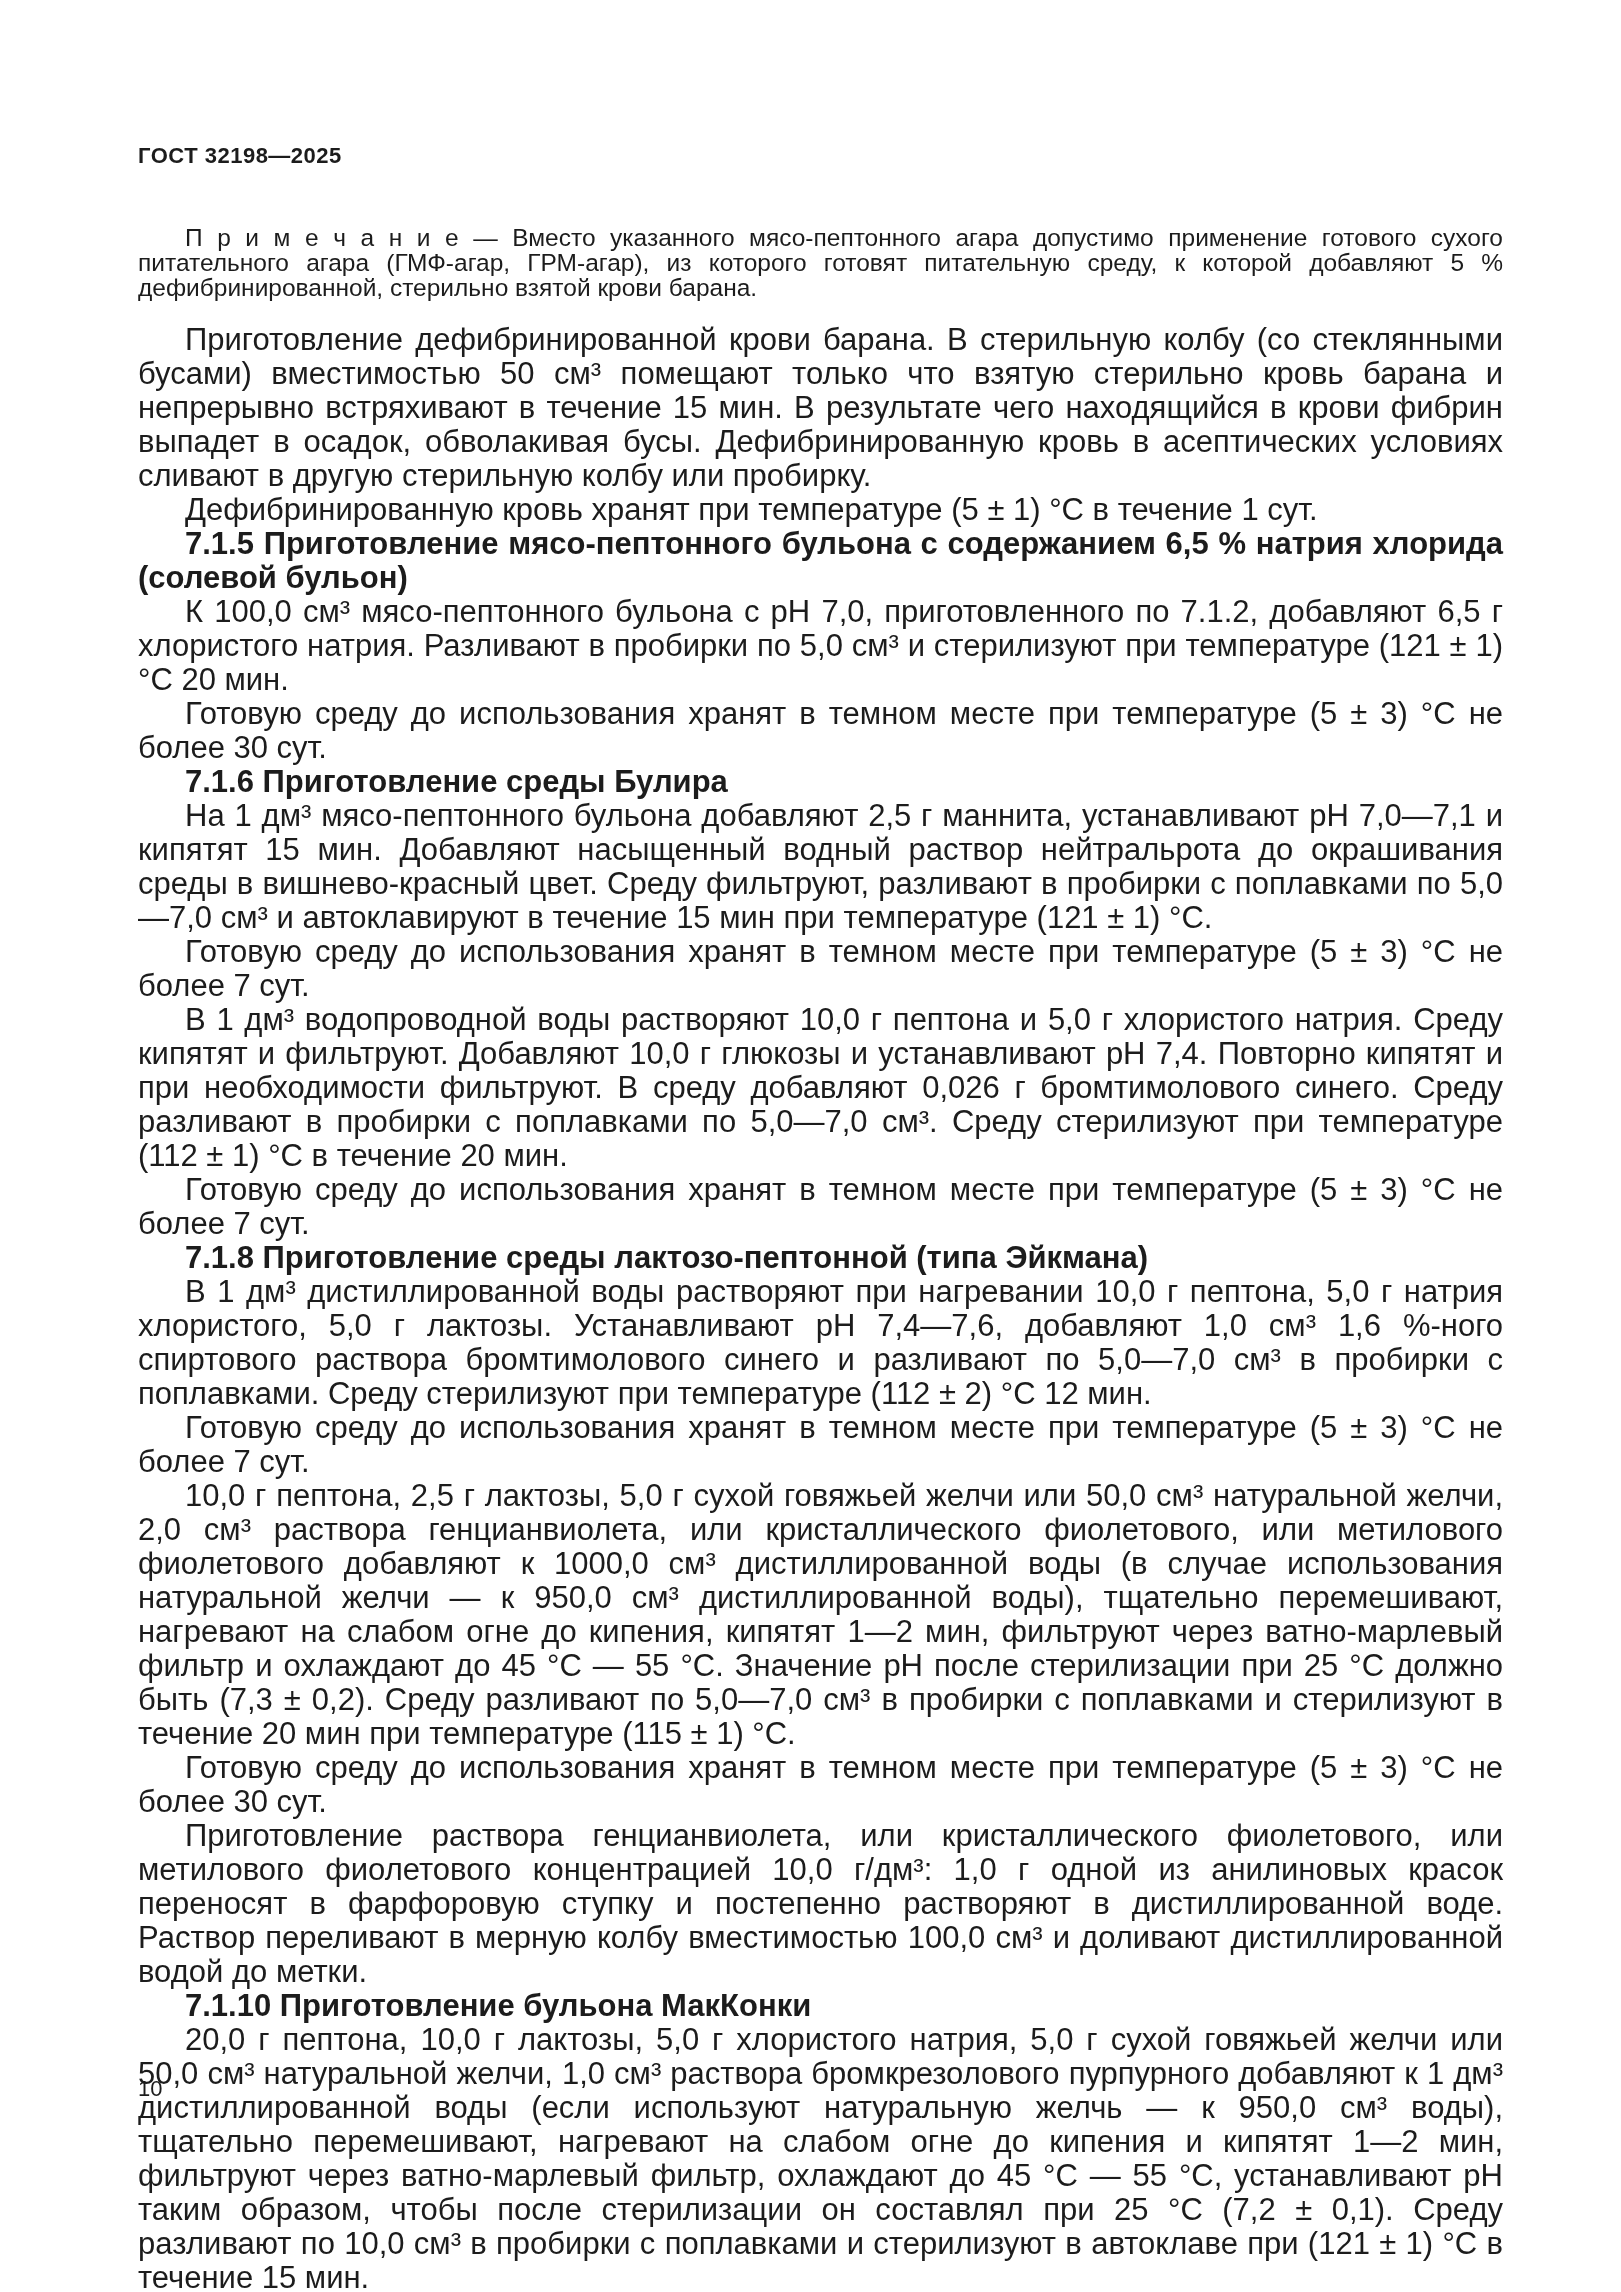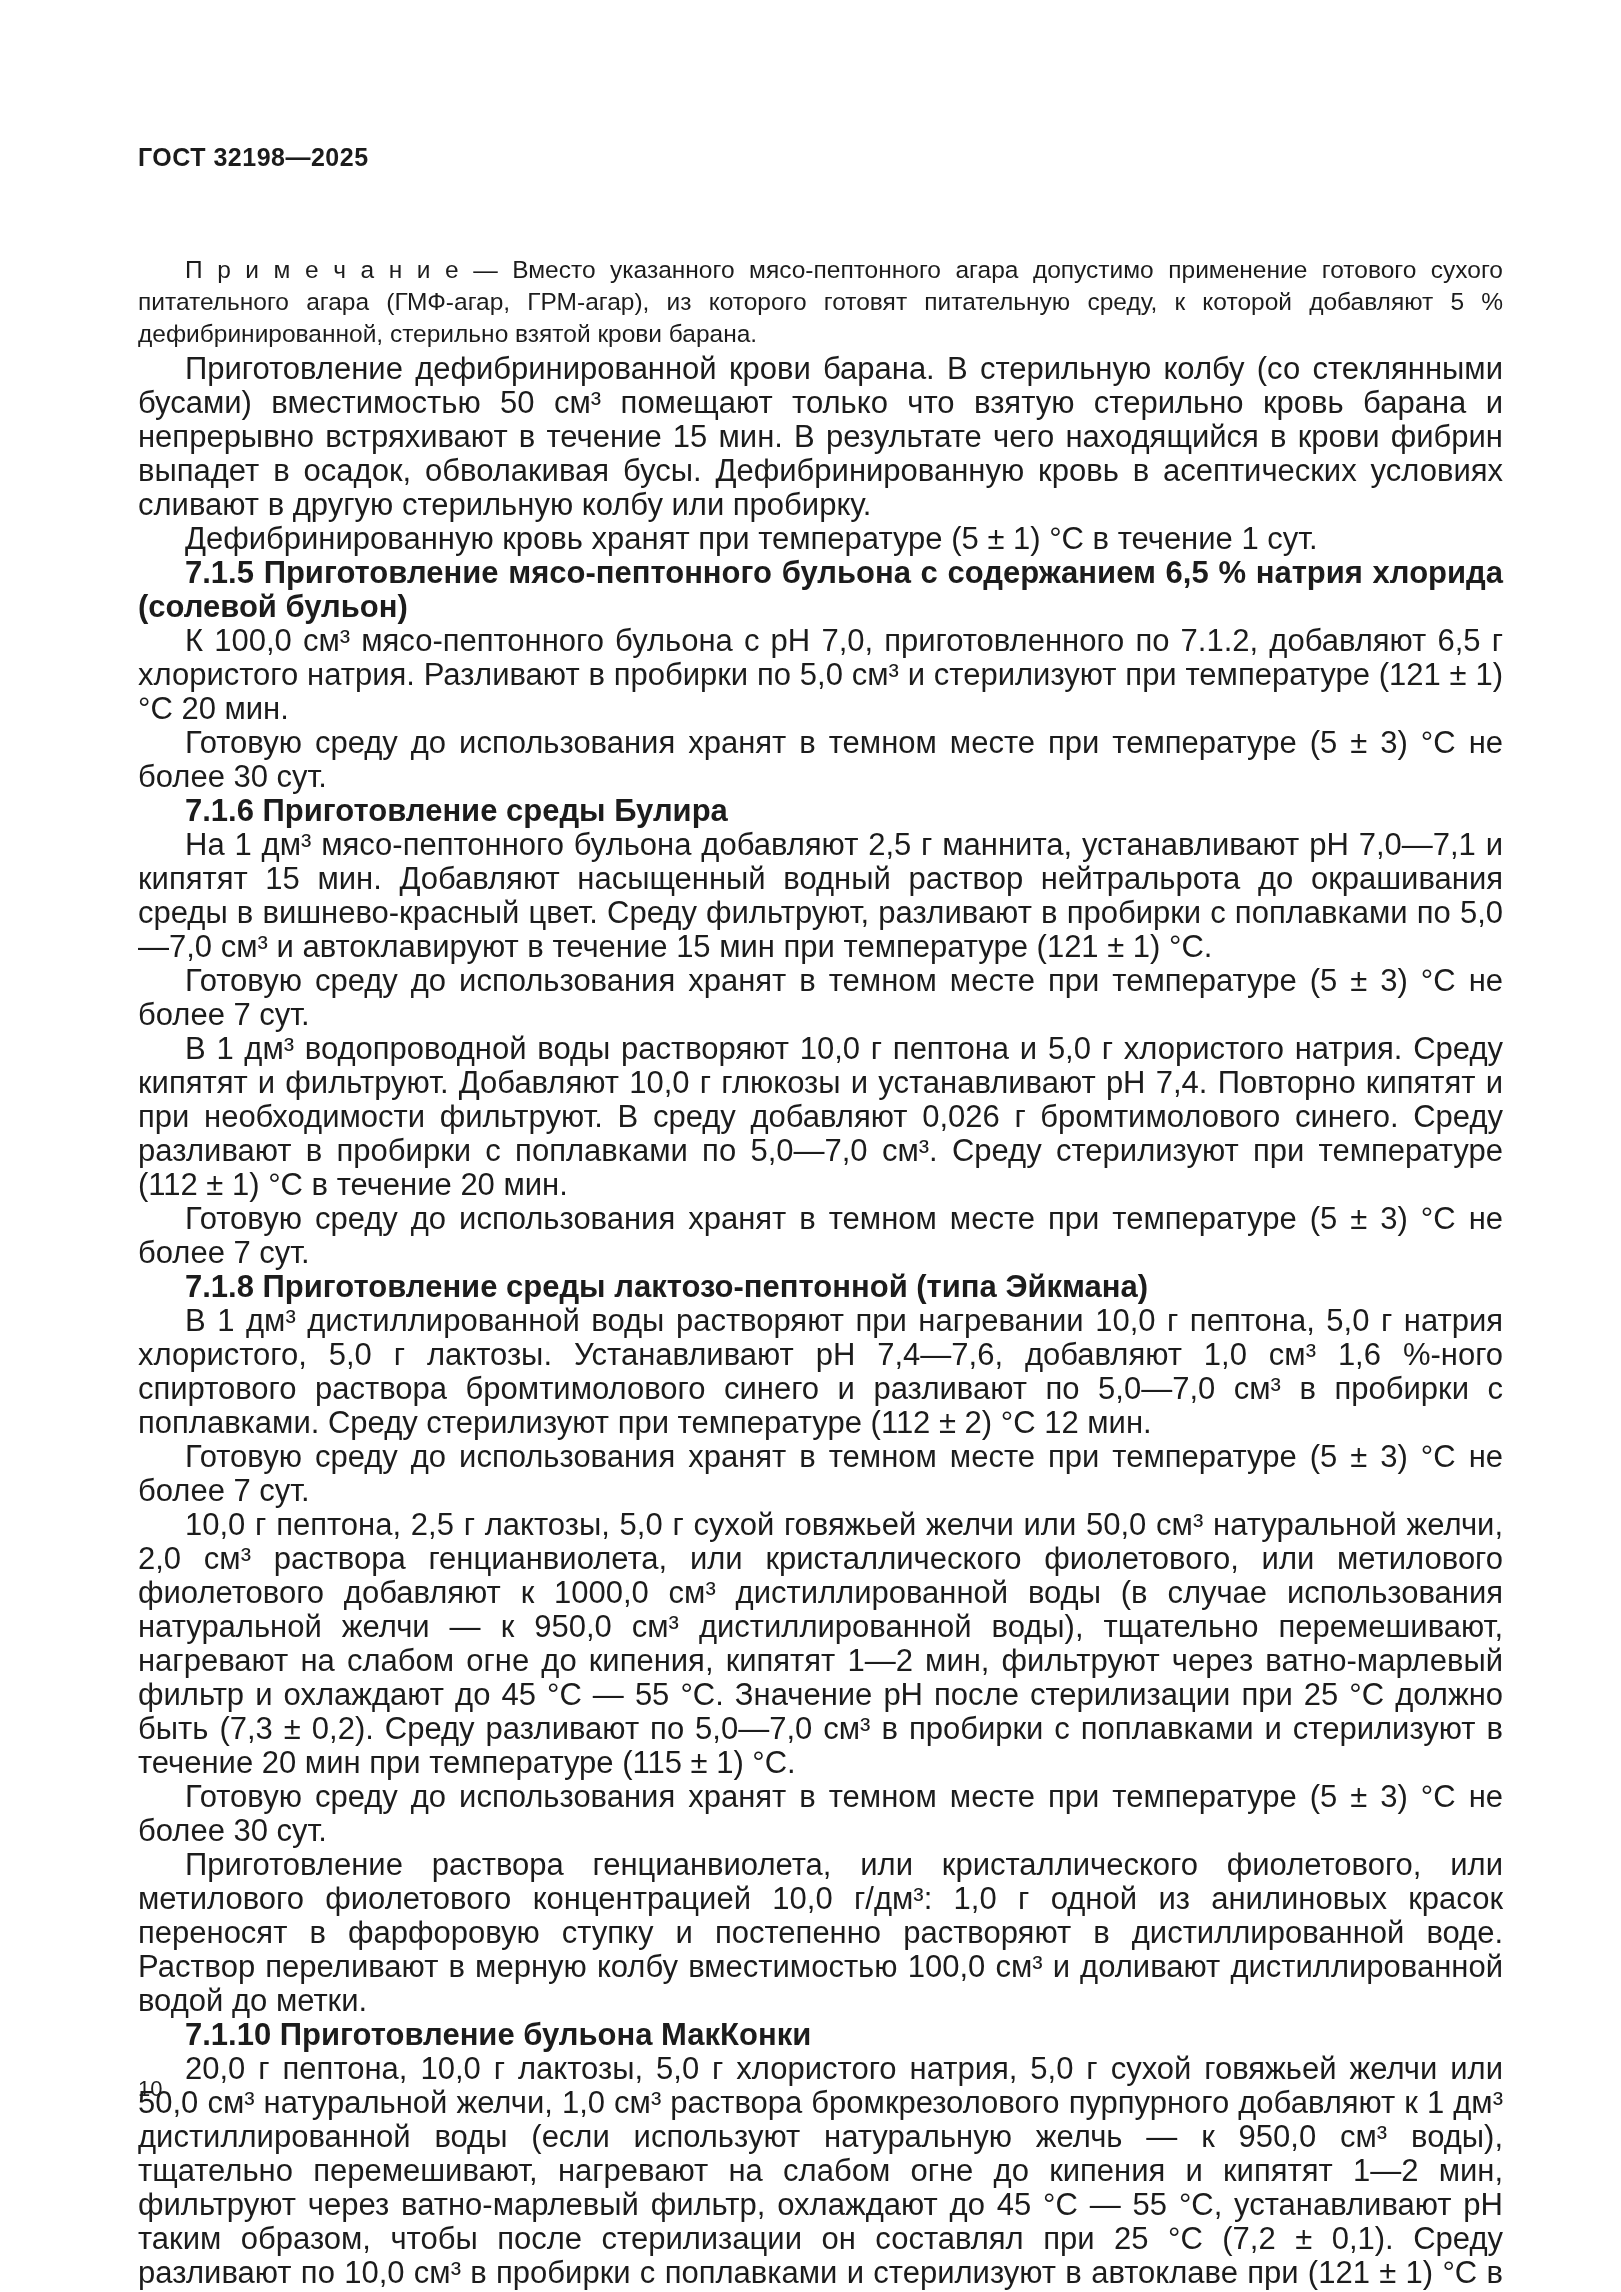--- a/index.html
+++ b/index.html
@@ -12,38 +12,38 @@
     color: #1c1c1c;
     overflow: hidden;
   }
   .page {
     position: absolute;
     left: 138px;
     top: 143px;
     width: 1365px;
   }
   .doc-header {
-    font-size: 25px;
+    font-size: 22px;
     font-weight: bold;
     letter-spacing: 0.5px;
-    margin-bottom: 82px;
+    margin-bottom: 56px;
     white-space: nowrap;
   }
   .block {
     font-size: 31px;
     line-height: 34px;
     text-align: justify;
     text-indent: 47px;
     hyphens: auto;
     -webkit-hyphens: auto;
   }
   .block.note {
     font-size: 24.5px;
-    line-height: 32px;
-    margin-bottom: 2px;
+    line-height: 25px;
+    margin-bottom: 23px;
   }
   .block.heading {
     font-weight: bold;
   }
   .page-number {
     position: absolute;
     left: 138px;
     top: 2076px;
     font-size: 22px;
   }

